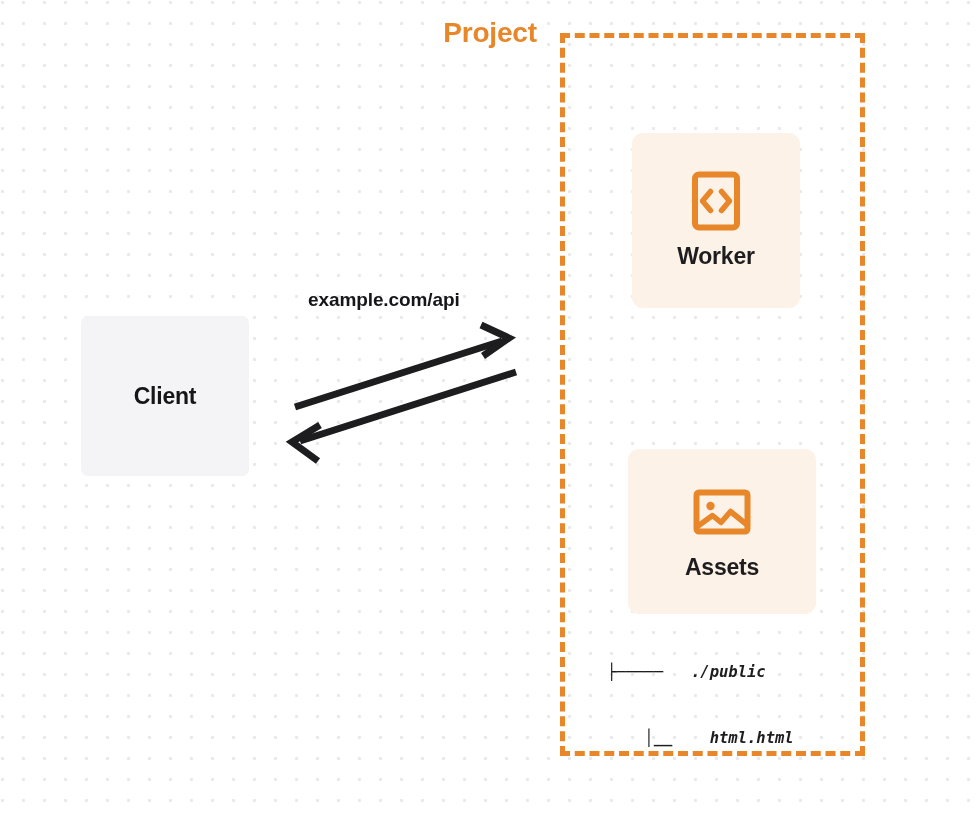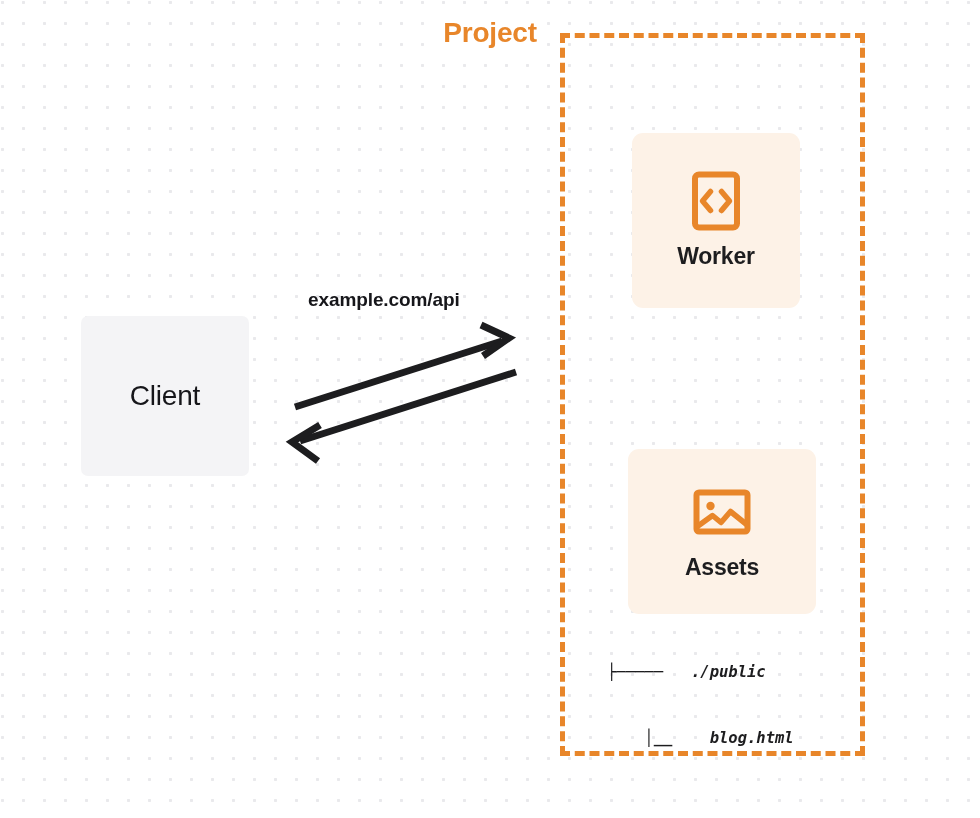--- a/index.html
+++ b/index.html
@@ -32,22 +32,22 @@
     top: 316px;
     width: 168px;
     height: 160px;
     background: #f4f4f6;
     border-radius: 7px;
     display: flex;
     align-items: center;
     justify-content: center;
   }
   #client-node .node-label {
-    font-size: 28px;
-    font-weight: normal;
+    font-size: 23px;
+    font-weight: bold;
     color: #16161a;
     letter-spacing: -0.2px;
   }
 
   
   #arrow-layer {
     position: absolute;
     left: 0;
     top: 0;
     width: 980px;
@@ -183,17 +183,17 @@
     <svg class="card-icon" viewBox="0 0 60 60">
       <rect x="4.5" y="10.5" width="51" height="39" rx="2.5" ry="2.5" fill="none" stroke="#e8862a" stroke-width="6"></rect>
       <circle cx="18.5" cy="24" r="4.2" fill="#e8862a"></circle>
       <polyline points="6,44 20.5,33.5 29,40.5 38.5,29.5 54,42" fill="none" stroke="#e8862a" stroke-width="5.5" stroke-linecap="round" stroke-linejoin="round"></polyline>
     </svg>
     <span class="card-label">Assets</span>
   </div>
 
   <div id="asset-file-tree">
     <span class="tree-line">├─────   ./public</span>
-    <span class="tree-line">    │__    blog.html</span>
+    <span class="tree-line">    │__    html.html</span>
     
   </div>
 
 </div>
 
 </body></html>

